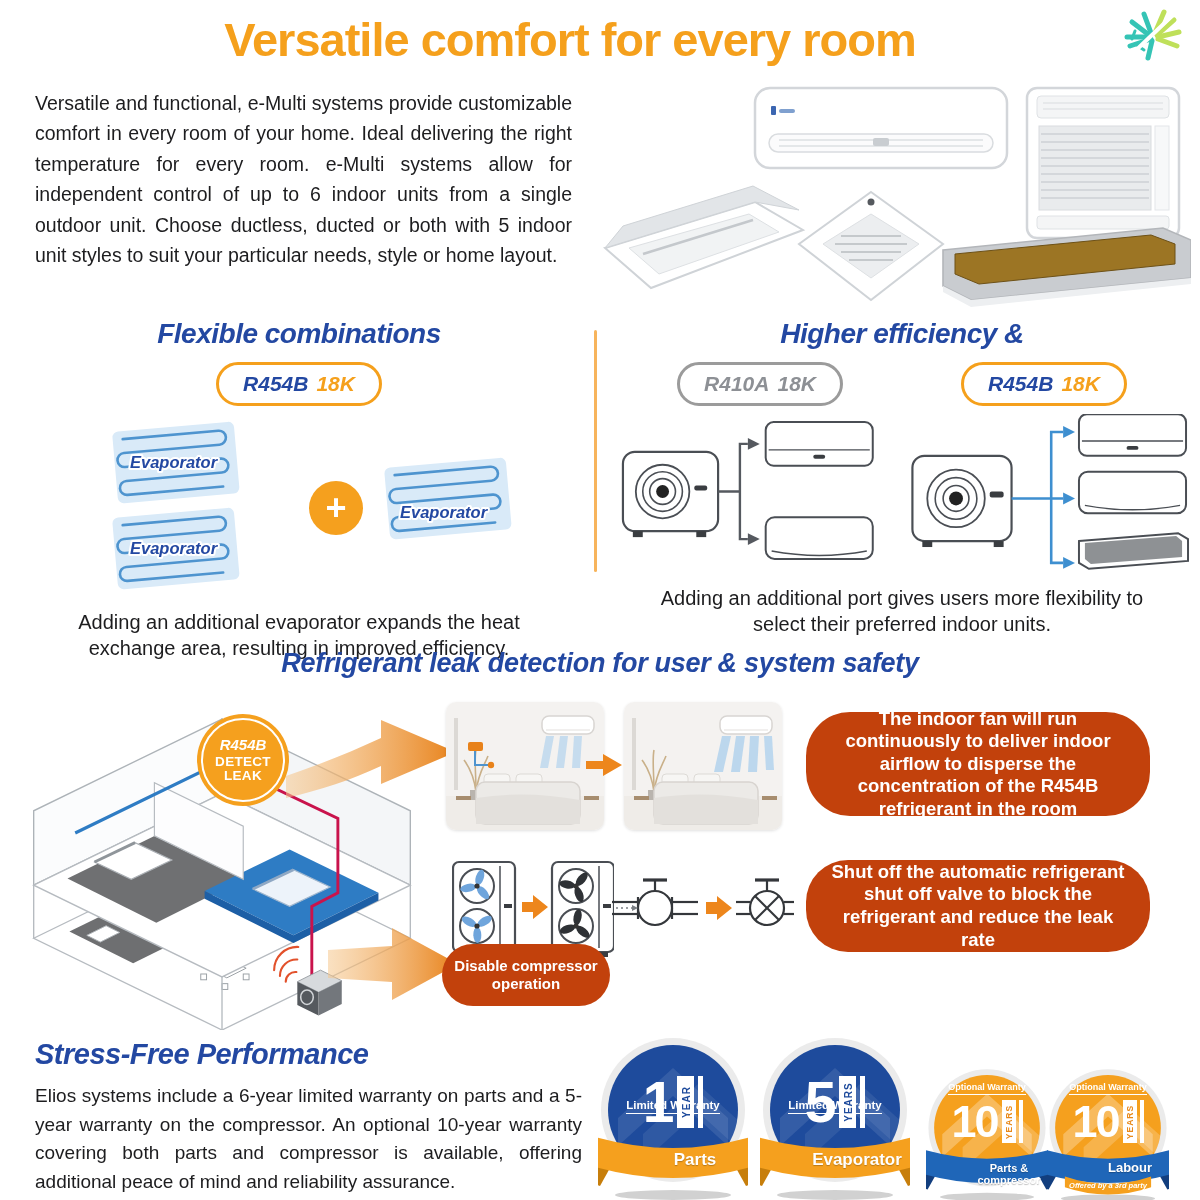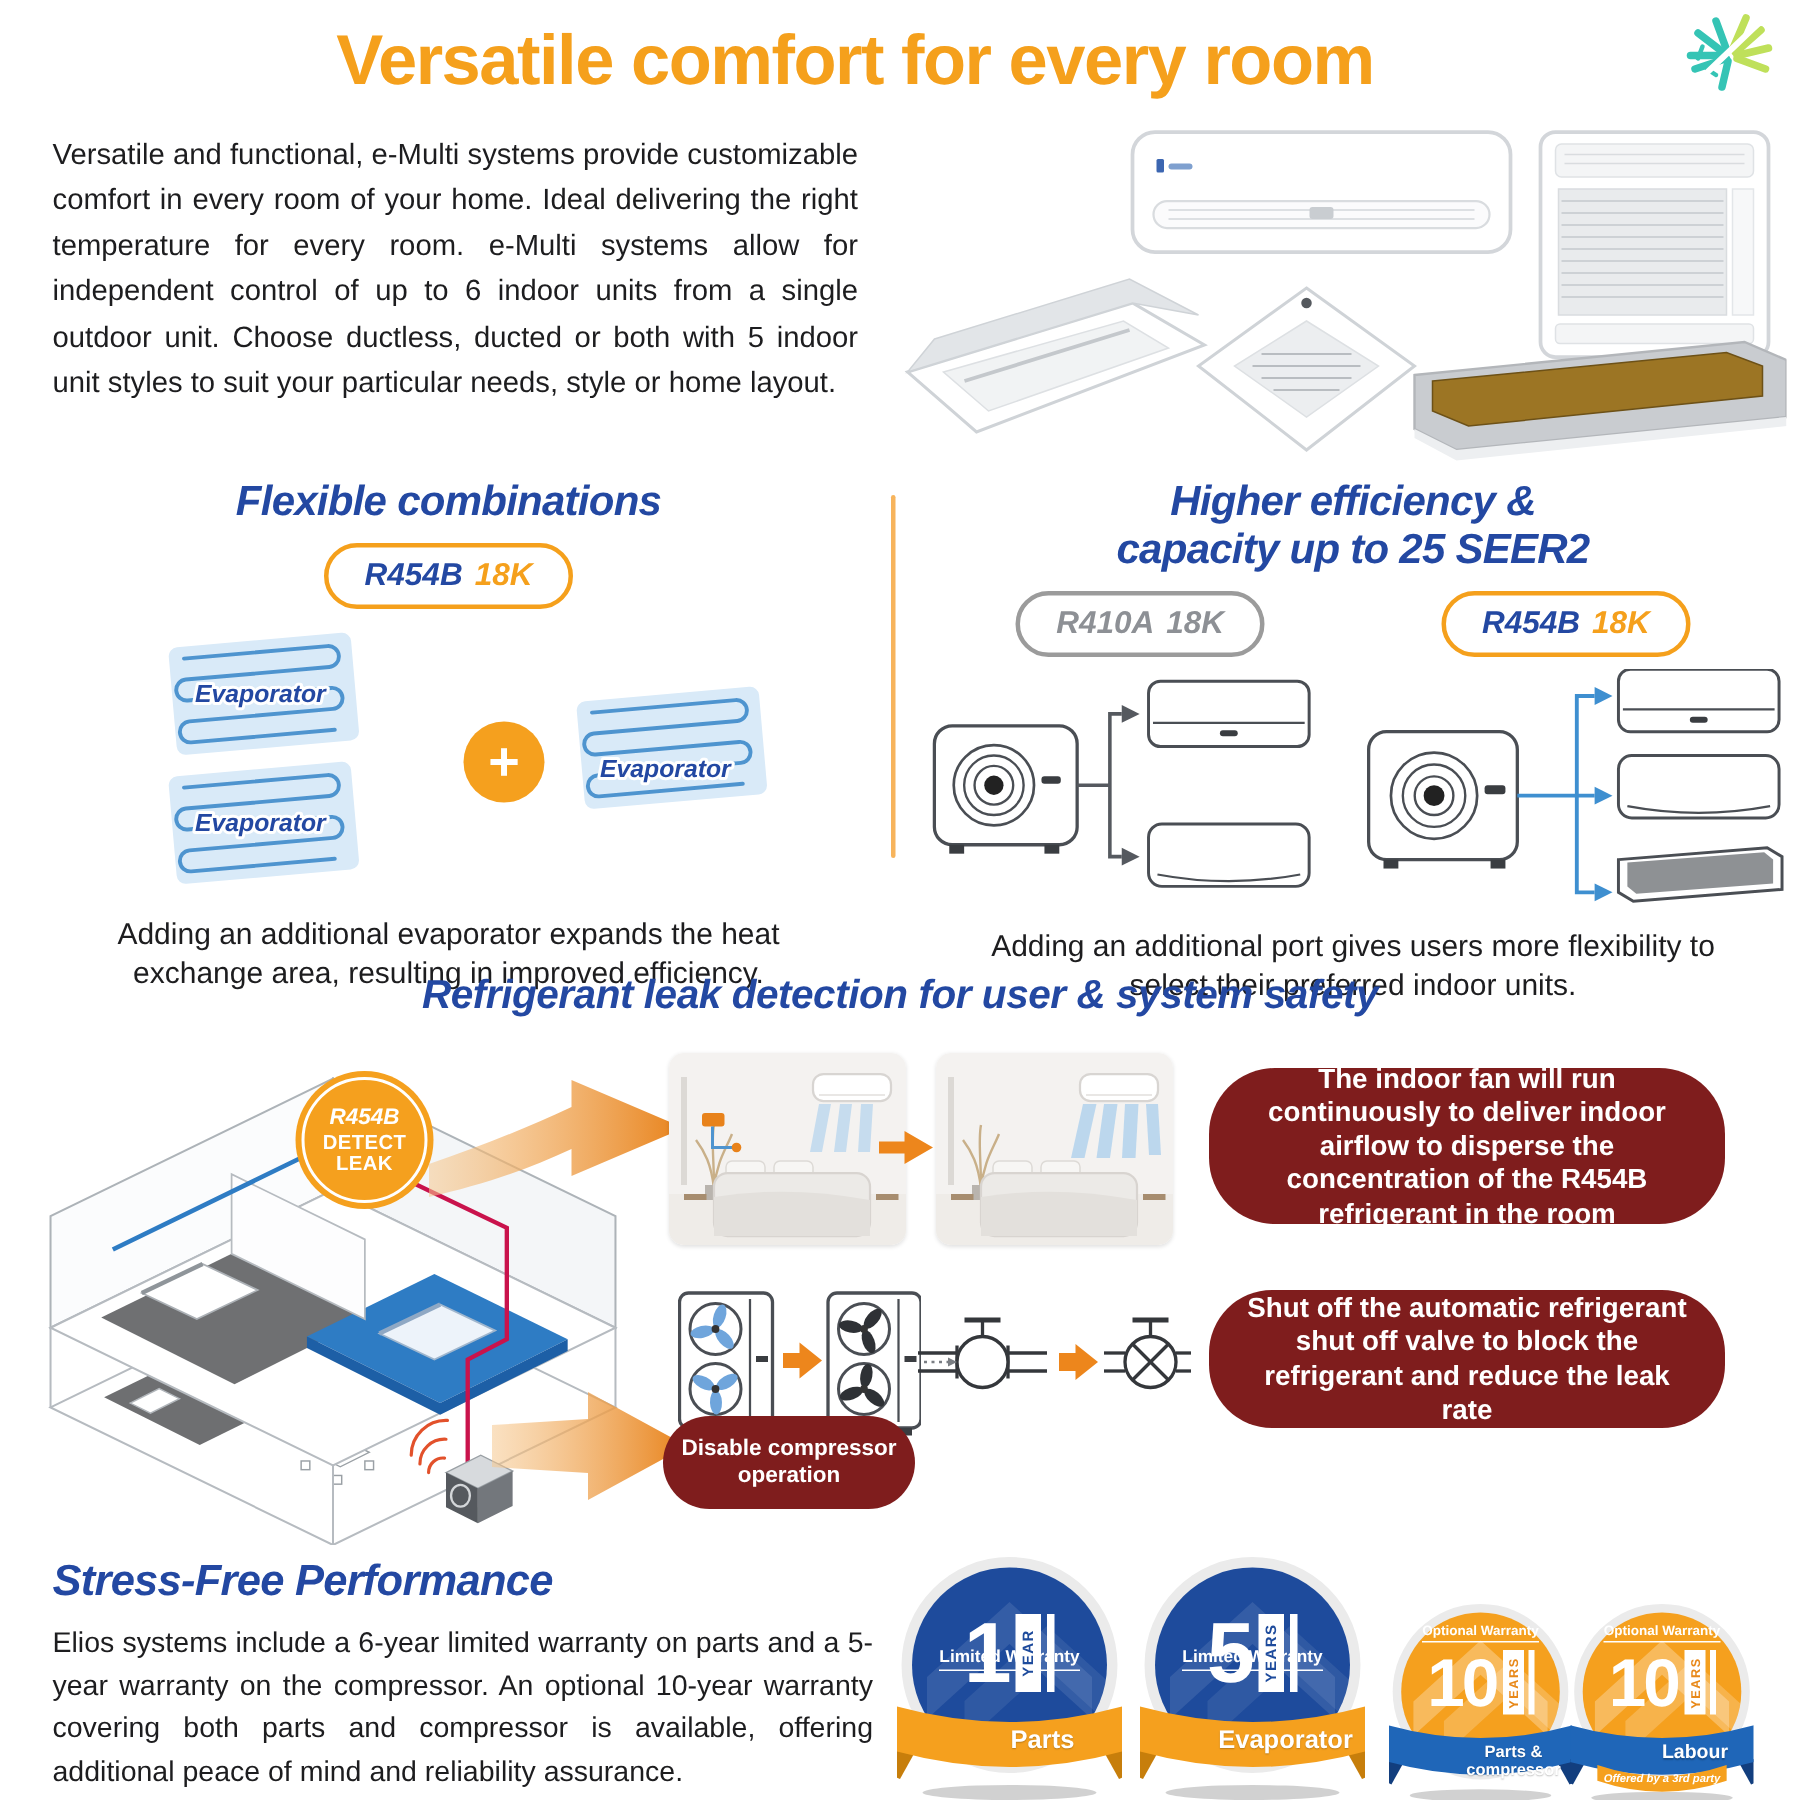--- a/index.html
+++ b/index.html
@@ -68,21 +68,21 @@
 
   .photo { width:158px; height:128px; border-radius:10px; overflow:hidden; z-index:2;
            box-shadow:0 1px 3px rgba(0,0,0,0.12); }
   .photo1 { left:446px; top:702px; }
   .photo2 { left:624px; top:702px; }
   .arrow-small { left:586px; top:752px; width:36px; height:26px; z-index:2; }
   .arrow-top    { left:286px; top:702px; width:170px; height:100px; z-index:2; }
   .arrow-bottom { left:328px; top:922px; width:130px; height:84px;  z-index:2; }
 
   .bubble {
-    background:#7f1d1d; color:#fff; font-weight:bold; text-align:center;
+    background:#c2410c; color:#fff; font-weight:bold; text-align:center;
     display:flex; align-items:center; justify-content:center; z-index:2;
   }
   .bubble-fan   { left:806px; top:712px; width:344px; height:104px; border-radius:44px;
                   font-size:18.5px; line-height:1.22; padding:0 16px; }
   .bubble-valve { left:806px; top:860px; width:344px; height:92px;  border-radius:42px;
                   font-size:18.5px; line-height:1.22; padding:0 18px; }
   .bubble-comp  { left:442px; top:944px; width:168px; height:62px;  border-radius:31px;
                   font-size:15px; line-height:1.2; padding:0 10px; }
 
   .compressors { left:452px; top:860px; width:162px; height:102px; z-index:2; }
@@ -255,21 +255,20 @@
     </g>
   </svg>
   <p class="caption cap-left">Adding an additional evaporator expands the heat exchange area, resulting in improved efficiency.</p>
 </div>
 
 <div class="abs divider"></div>
 
 <div class="abs col-right">
   <h2 class="feature">
     <span>Higher efficiency &amp;</span><br>
-    <span>capacity up to 25 SEER2</span>
   </h2>
   <div class="pill-row" style="gap:118px">
     <span class="pill gray">
       <span class="model">R410A</span>
       <span class="cap">18K</span>
     </span>
     <span class="pill">
       <span class="model">R454B</span>
       <span class="cap">18K</span>
     </span>

